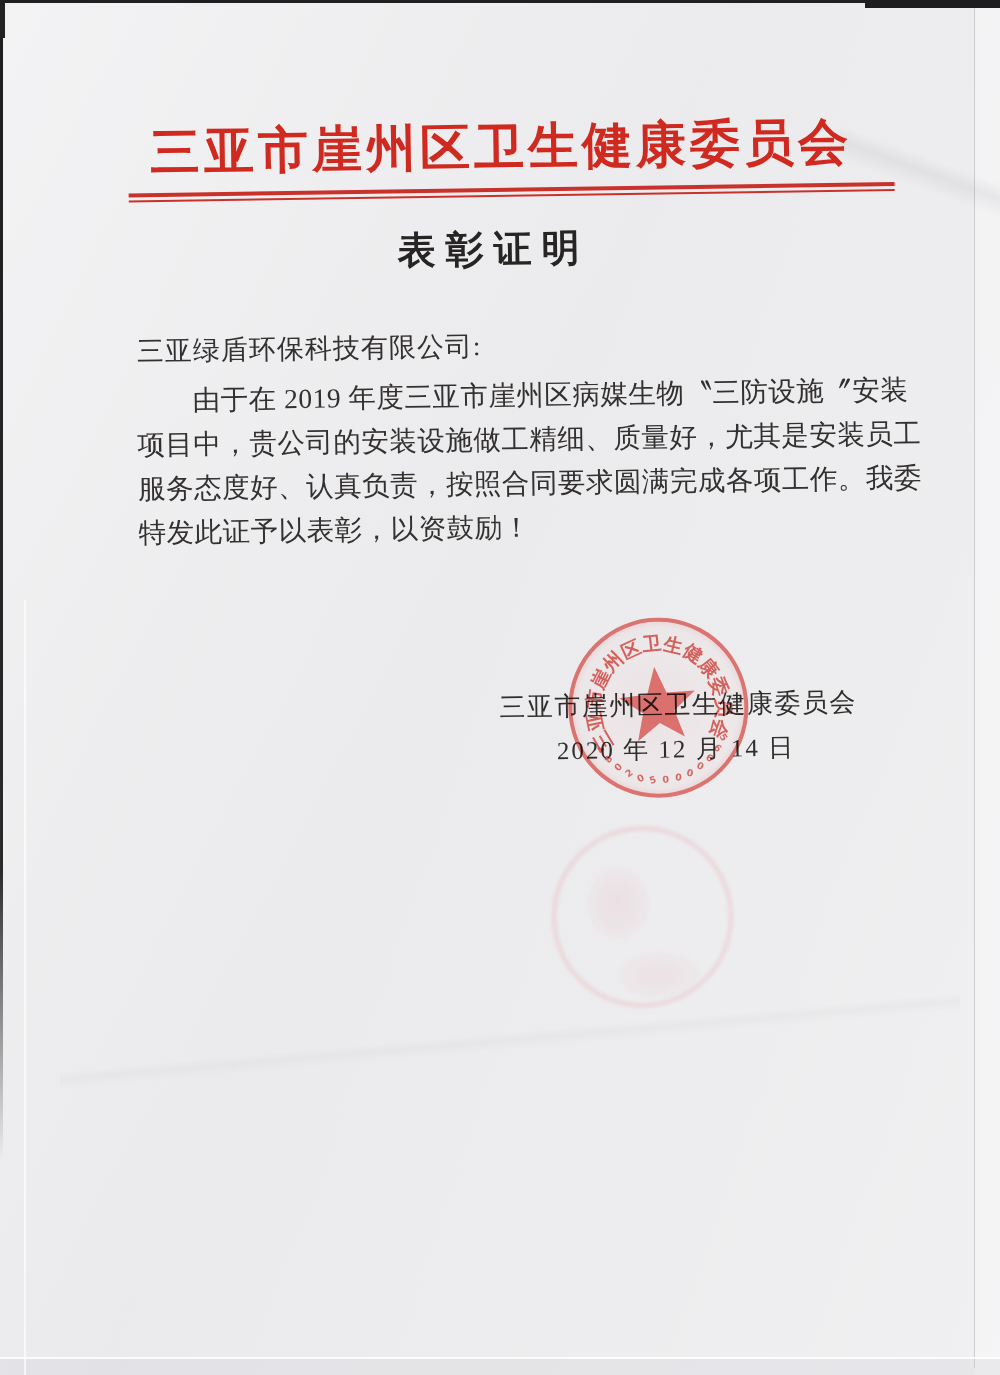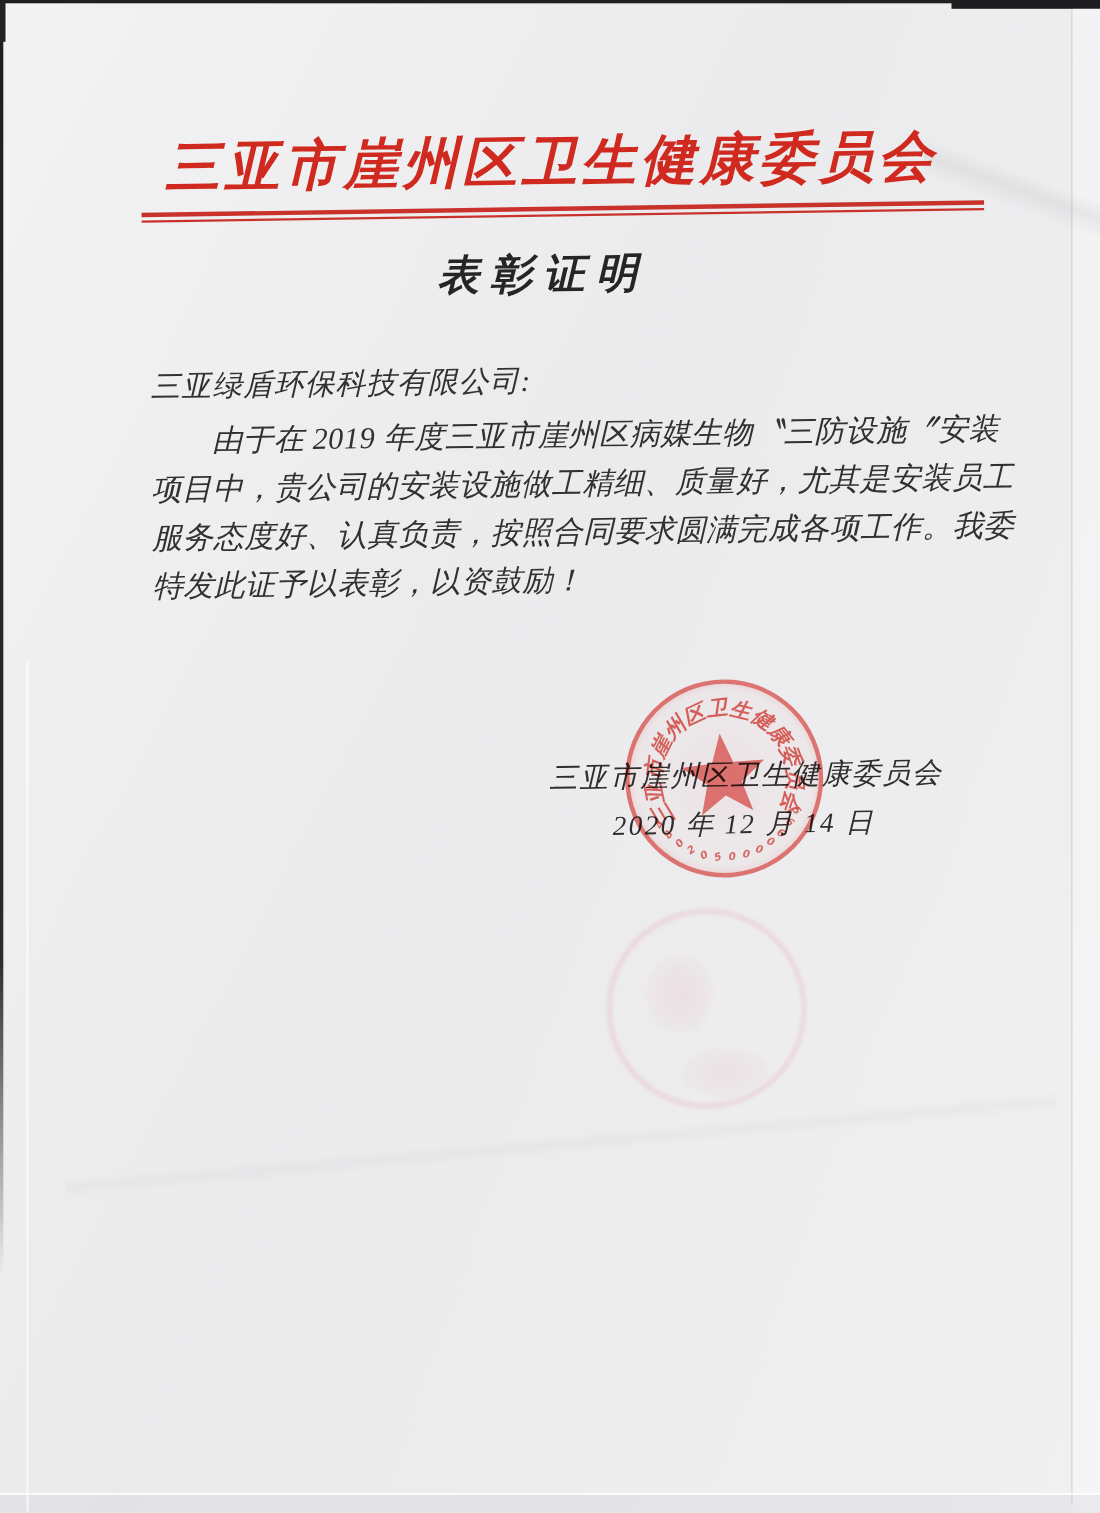--- a/index.html
+++ b/index.html
@@ -7,21 +7,20 @@
     width:1000px;height:1375px;position:relative;overflow:hidden;
     background:#e9e8ea;
     font-family:"Liberation Serif","DejaVu Serif",serif;
   }
   
   .paper{
     position:absolute;inset:0;
     background:
       linear-gradient(115deg, rgba(255,255,255,0.25) 0%, rgba(0,0,0,0.015) 45%, rgba(255,255,255,0.12) 100%),
       linear-gradient(#efeef0,#eeedef);
-    font-style: italic;
   }
   
   .edge-top{position:absolute;left:0;top:0;width:1000px;height:3px;background:#202022;}
   .edge-top-right{position:absolute;right:0;top:0;width:135px;height:8px;background:#1d1d1f;}
   .edge-left{position:absolute;left:0;top:0;width:3px;height:1160px;
     background:linear-gradient(#1e1e20 0%,#2a2a2c 75%,rgba(40,40,42,0) 100%);}
   .edge-left-corner{position:absolute;left:0;top:0;width:5px;height:38px;background:#222;}
   .paper-right-edge{position:absolute;left:974px;top:8px;width:1px;height:1360px;background:rgba(175,175,182,0.55);}
   .paper-right-light{position:absolute;left:975px;top:8px;width:25px;height:1367px;background:rgba(255,255,255,0.35);}
   .paper-bottom-edge{position:absolute;left:0;top:1357px;width:1000px;height:2px;background:rgba(255,255,255,0.8);}

